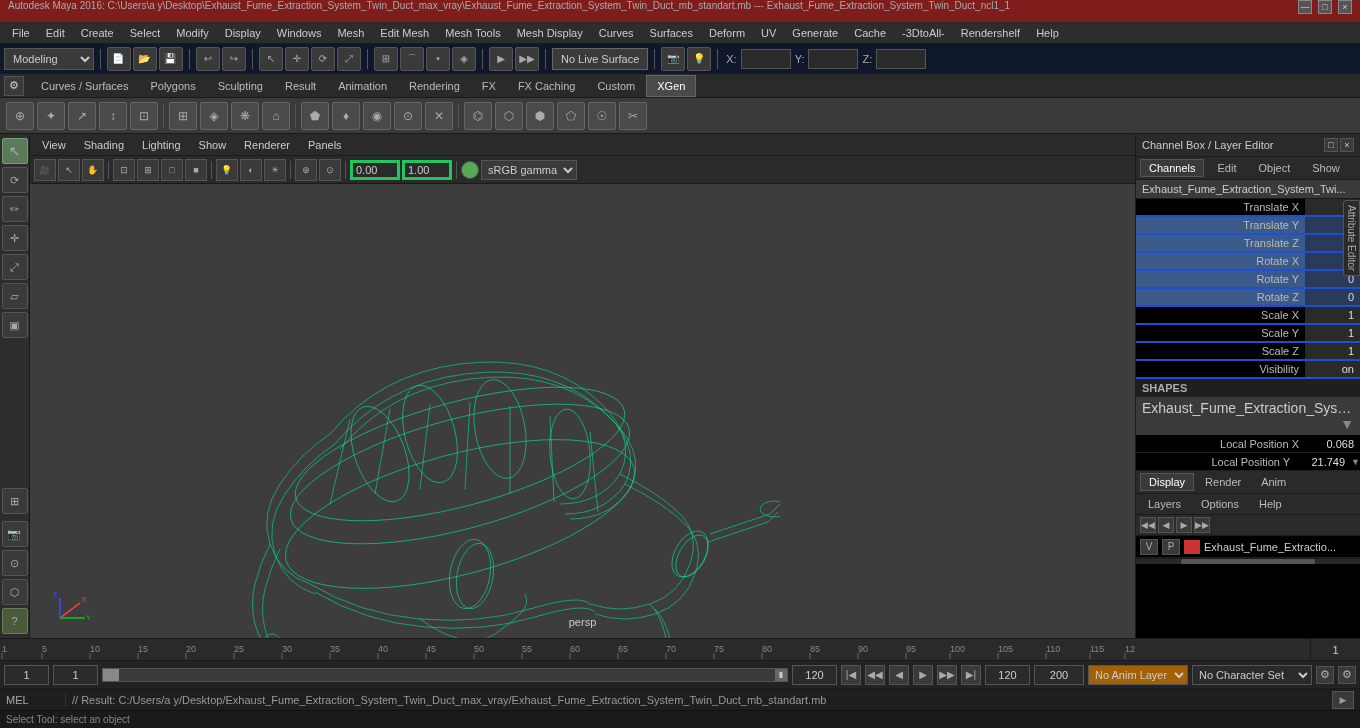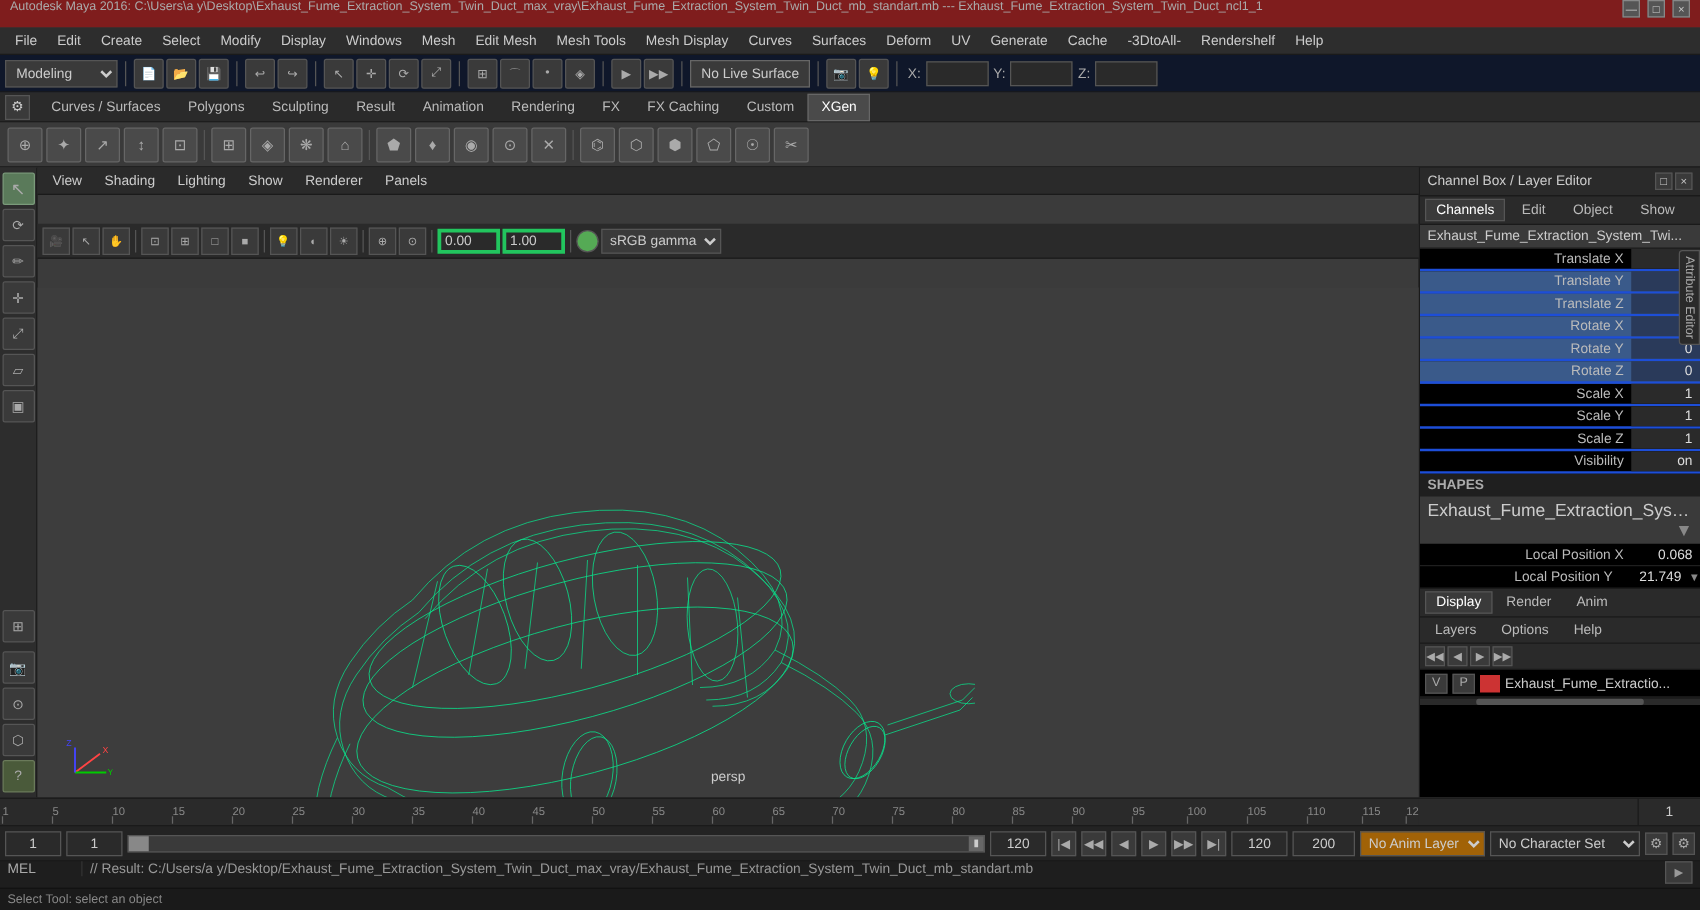--- a/index.html
+++ b/index.html
@@ -496,21 +496,21 @@
       cursor: pointer;
       display: flex; align-items: center; justify-content: center;
       font-size: 11px; color: #aaa;
     }
 
     
     #status-bar {
       background: #1e1e1e;
       height: 22px;
       display: flex;
-      align-items: flex-start;
+      align-items: center;
       padding: 0 6px;
       border-top: 1px solid #1a1a1a;
       font-size: 11px;
       color: #999;
     }
     #status-left {
       width: 60px;
       font-size: 11px;
       color: #aaa;
       border-right: 1px solid #333;
@@ -529,21 +529,20 @@
     #content-row {
       display: flex;
       flex: 1;
       overflow: hidden;
     }
     #viewport-container {
       flex: 1;
       display: flex;
       flex-direction: column;
       position: relative;
-      gap: 23px;
     }
     #viewport-bg {
       flex: 1;
       background: #3d3d3d;
       position: relative;
       overflow: hidden;
     }
   </style>
 </head>
 <body>

